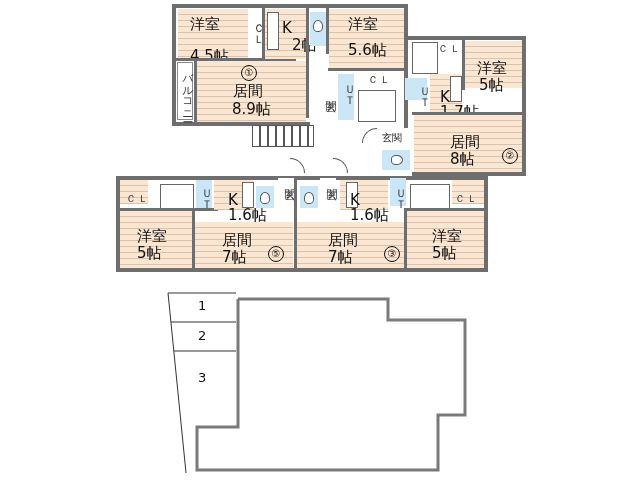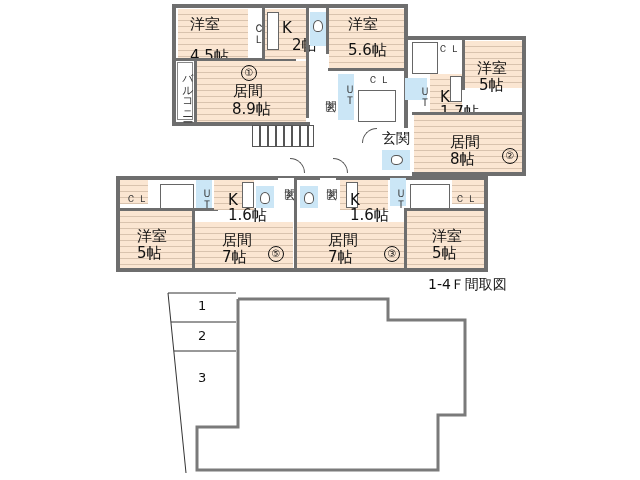--- a/index.html
+++ b/index.html
@@ -88,21 +88,21 @@
   <div class="room" style="left:430px;top:74px;width:32px;height:40px;"></div>
   <div class="fixture" style="left:450px;top:76px;width:10px;height:24px;"></div>
   <div class="lbl" style="left:440px;top:89px;">K</div>
   <div class="lbl" style="left:440px;top:104px;">1.7帖</div>
   <div class="wall" style="left:412px;top:112px;width:112px;height:3px;"></div>
   <div class="room" style="left:414px;top:115px;width:108px;height:57px;"></div>
   <div class="lbl" style="left:450px;top:134px;">居間</div>
   <div class="lbl" style="left:450px;top:151px;text-align:right;">8帖</div>
   <div class="circ" style="left:502px;top:148px;">②</div>
   <div class="white" style="left:380px;top:128px;width:30px;height:16px;"></div>
-  <div class="lbl s" style="left:382px;top:130px;font-size:14px;">玄関</div>
+  <div class="lbl s" style="left:382px;top:130px;font-size:10px;">玄関</div>
   <div class="wet" style="left:382px;top:150px;width:28px;height:20px;"></div>
   <div class="toilet" style="left:392px;top:154px;transform:rotate(90deg);"></div>
 
   <div class="stairs" style="left:252px;top:125px;width:60px;height:20px;"></div>
 
   <div class="door" style="left:290px;top:158px;width:14px;height:14px;"></div>
   <div class="door" style="left:333px;top:158px;width:14px;height:14px;"></div>
   <div class="door" style="left:362px;top:128px;width:14px;height:14px;transform:scaleX(-1);"></div>
 
   <div class="wall" style="left:116px;top:176px;width:372px;height:4px;"></div>
@@ -150,21 +150,20 @@
   <div class="room" style="left:297px;top:222px;width:108px;height:46px;"></div>
   <div class="lbl" style="left:328px;top:232px;">居間</div>
   <div class="lbl" style="left:328px;top:249px;">7帖</div>
   <div class="circ" style="left:384px;top:246px;">③</div>
   <div class="wall" style="left:404px;top:208px;width:3px;height:60px;"></div>
   <div class="wall" style="left:404px;top:208px;width:80px;height:3px;"></div>
   <div class="room" style="left:407px;top:211px;width:77px;height:57px;"></div>
   <div class="lbl" style="left:432px;top:228px;">洋室</div>
   <div class="lbl" style="left:432px;top:245px;">5帖</div>
 
-  <div class="lbl" style="left:428px;top:276px;font-size:14px;">1-4Ｆ間取図</div>
 
   <div class="abs" style="left:160px;top:290px;width:320px;height:190px;">
     <svg width="320" height="190">
       <line x1="8" y1="3" x2="26" y2="183" stroke="#333" stroke-width="1"></line>
       <line x1="8" y1="3" x2="76" y2="3" stroke="#333" stroke-width="1"></line>
       <line x1="11" y1="32" x2="76" y2="32" stroke="#333" stroke-width="1"></line>
       <line x1="14" y1="61" x2="76" y2="61" stroke="#333" stroke-width="1"></line>
       <polyline points="78,9 78,137 37,137 37,180 278,180 278,125 305,125 305,30 228,30 228,9 78,9" fill="none" stroke="#7a7a7a" stroke-width="3"></polyline>
     </svg>
   </div>

